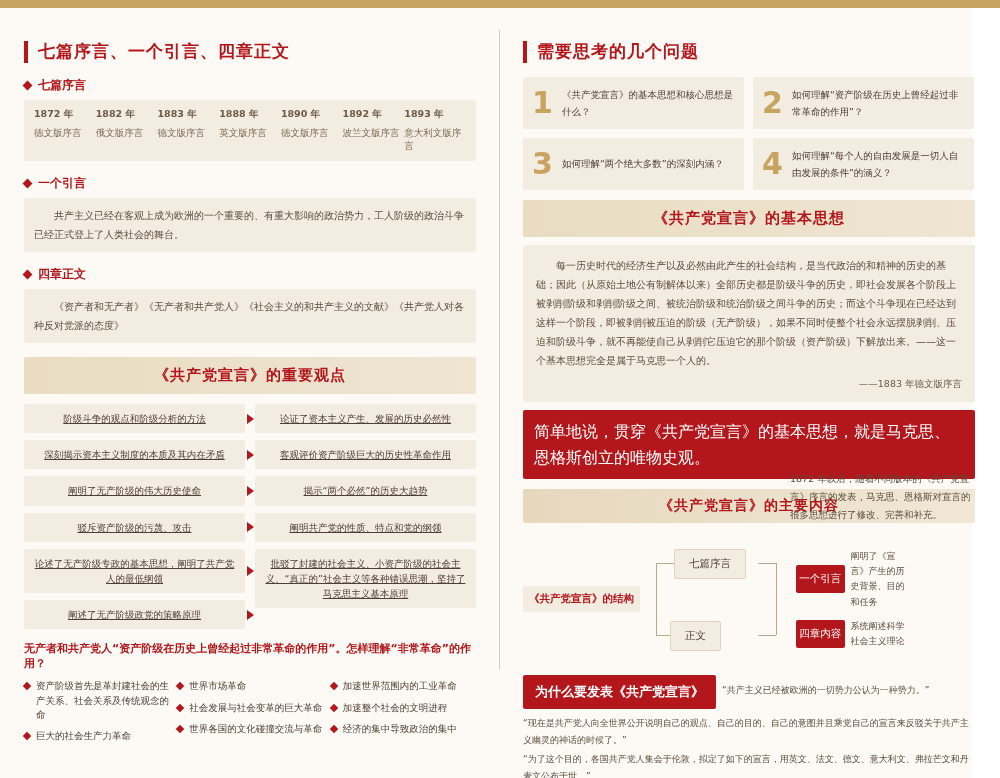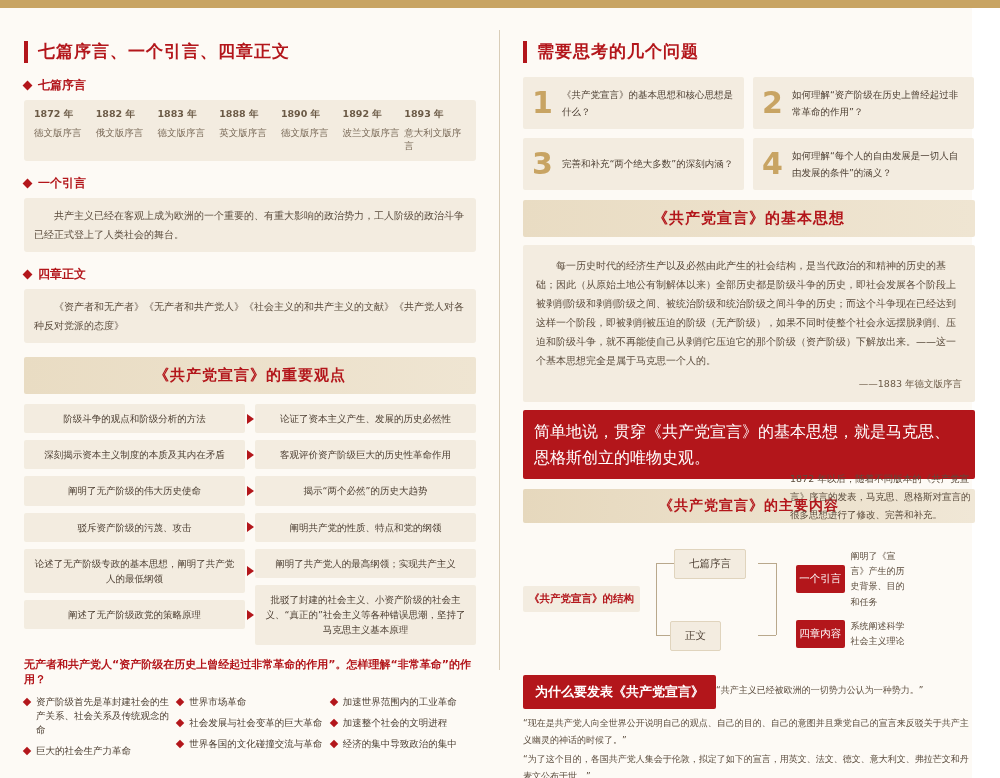--- a/index.html
+++ b/index.html
@@ -46,21 +46,21 @@
     background:linear-gradient(to right,#e6d8bd,#f0e7d6);
     text-align:center;padding:8px 0;border-radius:2px;
     font-size:14px;font-weight:bold;color:#b3161b;letter-spacing:1px;
   }
 
   .two-col{display:flex;gap:10px;margin-top:10px;}
   .colA,.colB{flex:1;display:flex;flex-direction:column;gap:7px;}
   .pill{
     background:#f3ece0;border-radius:2px;padding:7px 8px;
     font-size:9.5px;line-height:1.6;color:#4e4034;text-align:center;
-    position:relative;min-height:14px;display:flex;align-items:center;justify-content:center;
+    position:relative;min-height:14px;display:flex;align-items:center;justify-content:center;text-decoration:underline;
   }
   .pill .tri{
     position:absolute;right:-9px;top:50%;transform:translateY(-50%);
     width:0;height:0;border-left:7px solid #b3161b;border-top:5px solid transparent;border-bottom:5px solid transparent;
   }
   .qline{font-size:11px;font-weight:bold;color:#b3161b;margin:12px 0 8px 0;}
   .bullets{display:flex;gap:8px;}
   .bcol{flex:1;display:flex;flex-direction:column;gap:7px;}
   .bitem{display:flex;align-items:flex-start;font-size:9.5px;line-height:1.5;color:#4e4034;}
   .bitem .dm{width:6px;height:6px;background:#b3161b;transform:rotate(45deg);margin:4px 6px 0 0;flex:none;}
@@ -95,21 +95,21 @@
   .rnodes{width:115px;display:flex;flex-direction:column;gap:9px;margin-left:2px;}
   .rnode{
     background:#b3161b;color:#fff;font-size:10.5px;text-align:center;padding:7px 0;border-radius:2px;
   }
   .rtext{font-size:9px;line-height:1.7;color:#5b4c3d;width:92px;}
   .rrow{display:flex;align-items:center;gap:6px;}
   .rightcol-text{font-size:9.5px;line-height:1.9;color:#5b4c3d;width:180px;}
 
   .whybox{margin-top:10px;}
   .whyhead{
-    display:flex;align-items:center;gap:0;
+    display:flex;align-items:center;gap:6px;
   }
   .whytitle{
     background:#b3161b;color:#fff;font-size:13px;font-weight:bold;padding:8px 12px;border-radius:2px;white-space:nowrap;
   }
   .whylist{font-size:9px;line-height:1.85;color:#5b4c3d;}
   .whylist div{margin-bottom:3px;}
   .mt6{margin-top:6px;}
   .mt10{margin-top:10px;}
   .mt14{margin-top:14px;}
 </style>
@@ -212,21 +212,20 @@
         <div class="pill">
             <span>阐述了无产阶级政党的策略原理</span>
             <span class="tri"></span>
           </div>
       </div>
       <div class="colB">
         <div class="pill">论证了资本主义产生、发展的历史必然性</div>
         <div class="pill">客观评价资产阶级巨大的历史性革命作用</div>
         <div class="pill">揭示“两个必然”的历史大趋势</div>
         <div class="pill">阐明共产党的性质、特点和党的纲领</div>
-        <div class="pill">阐明了共产党人的最高纲领；实现共产主义</div>
         <div class="pill">批驳了封建的社会主义、小资产阶级的社会主义、“真正的”社会主义等各种错误思潮，坚持了马克思主义基本原理</div>
       </div>
     </div>
 
     <div class="qline">无产者和共产党人“资产阶级在历史上曾经起过非常革命的作用”。怎样理解“非常革命”的作用？</div>
 
     <div class="bullets">
       <div class="bcol">
         <div class="bitem">
             <span class="dm"></span>
@@ -278,21 +277,21 @@
       <div class="qcard">
         <div class="qnum">1</div>
         <div class="qtxt">《共产党宣言》的基本思想和核心思想是什么？</div>
       </div>
       <div class="qcard">
         <div class="qnum">2</div>
         <div class="qtxt">如何理解“资产阶级在历史上曾经起过非常革命的作用”？</div>
       </div>
       <div class="qcard">
         <div class="qnum">3</div>
-        <div class="qtxt">完善和补充“两个绝大多数”的深刻内涵？</div>
+        <div class="qtxt">如何理解“两个绝大多数”的深刻内涵？</div>
       </div>
       <div class="qcard">
         <div class="qnum">4</div>
         <div class="qtxt">如何理解“每个人的自由发展是一切人自由发展的条件”的涵义？</div>
       </div>
     </div>
 
     <div class="mt10 band">《共产党宣言》的基本思想</div>
     <div class="bigbox">
       <div class="para">每一历史时代的经济生产以及必然由此产生的社会结构，是当代政治的和精神的历史的基础；因此（从原始土地公有制解体以来）全部历史都是阶级斗争的历史，即社会发展各个阶段上被剥削阶级和剥削阶级之间、被统治阶级和统治阶级之间斗争的历史；而这个斗争现在已经达到这样一个阶段，即被剥削被压迫的阶级（无产阶级），如果不同时使整个社会永远摆脱剥削、压迫和阶级斗争，就不再能使自己从剥削它压迫它的那个阶级（资产阶级）下解放出来。——这一个基本思想完全是属于马克思一个人的。</div>

